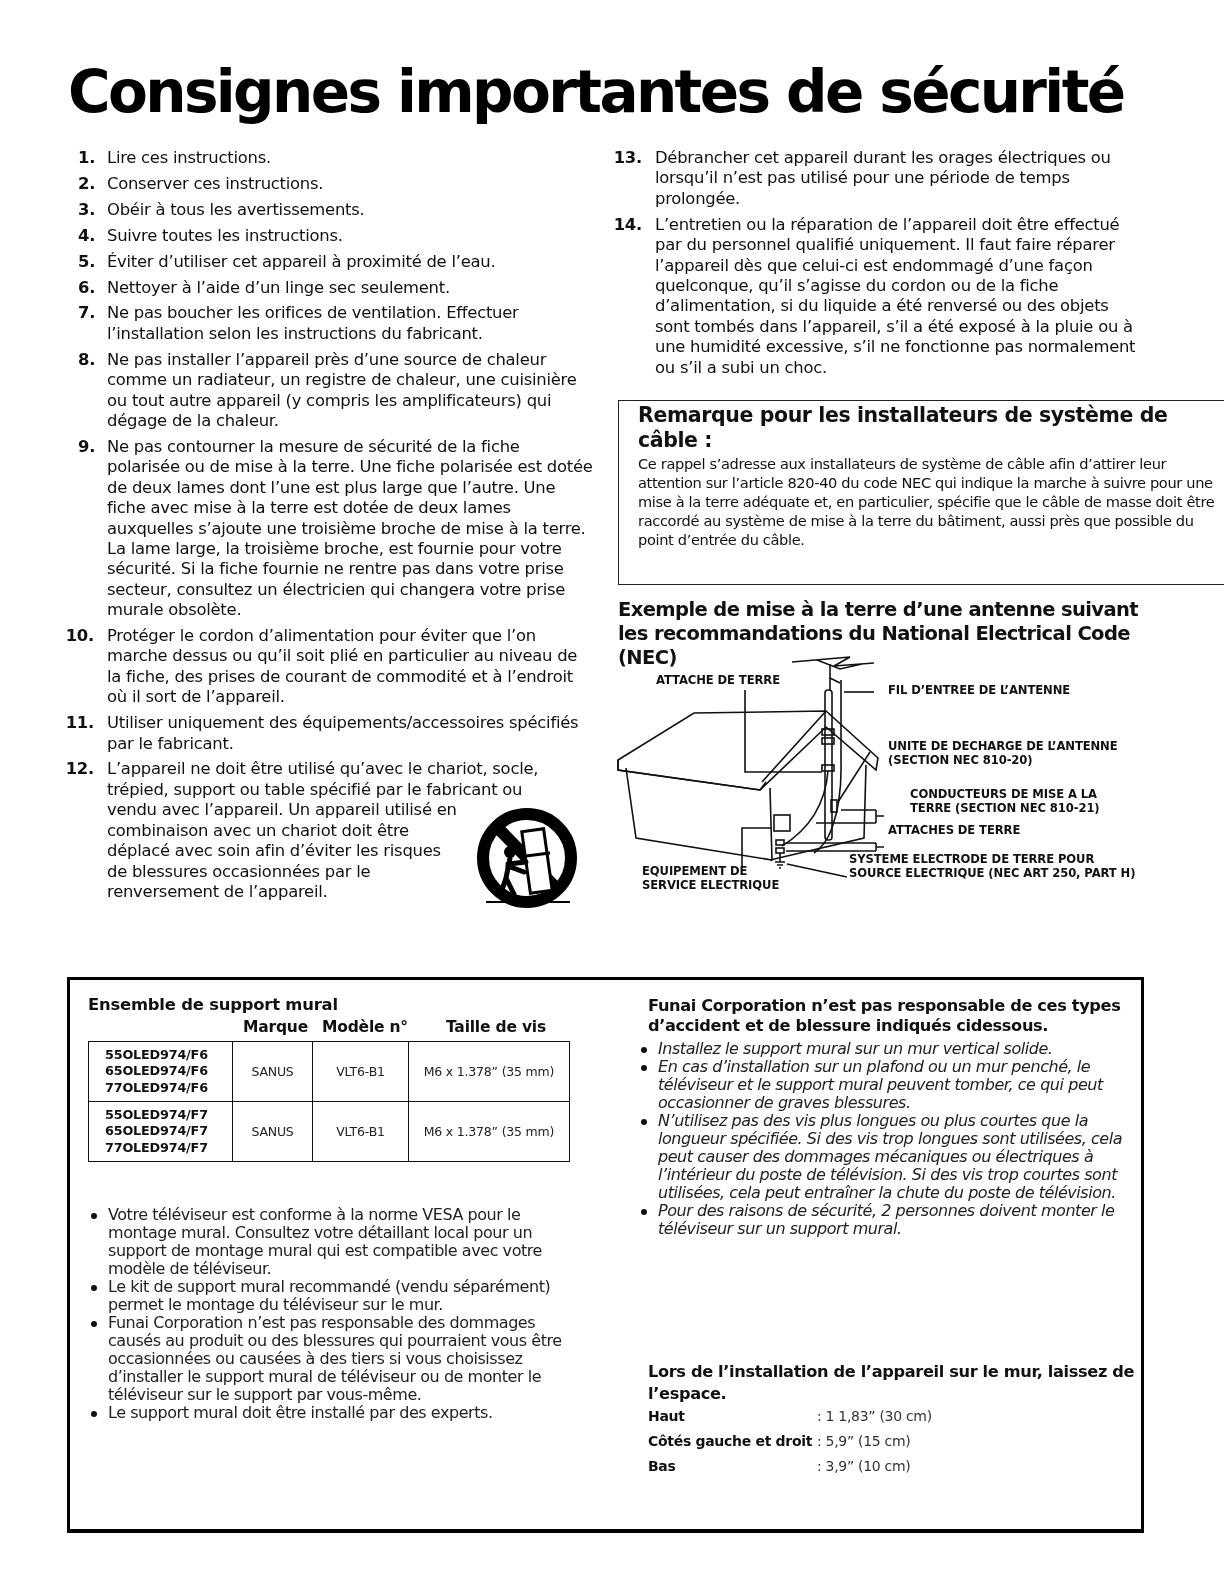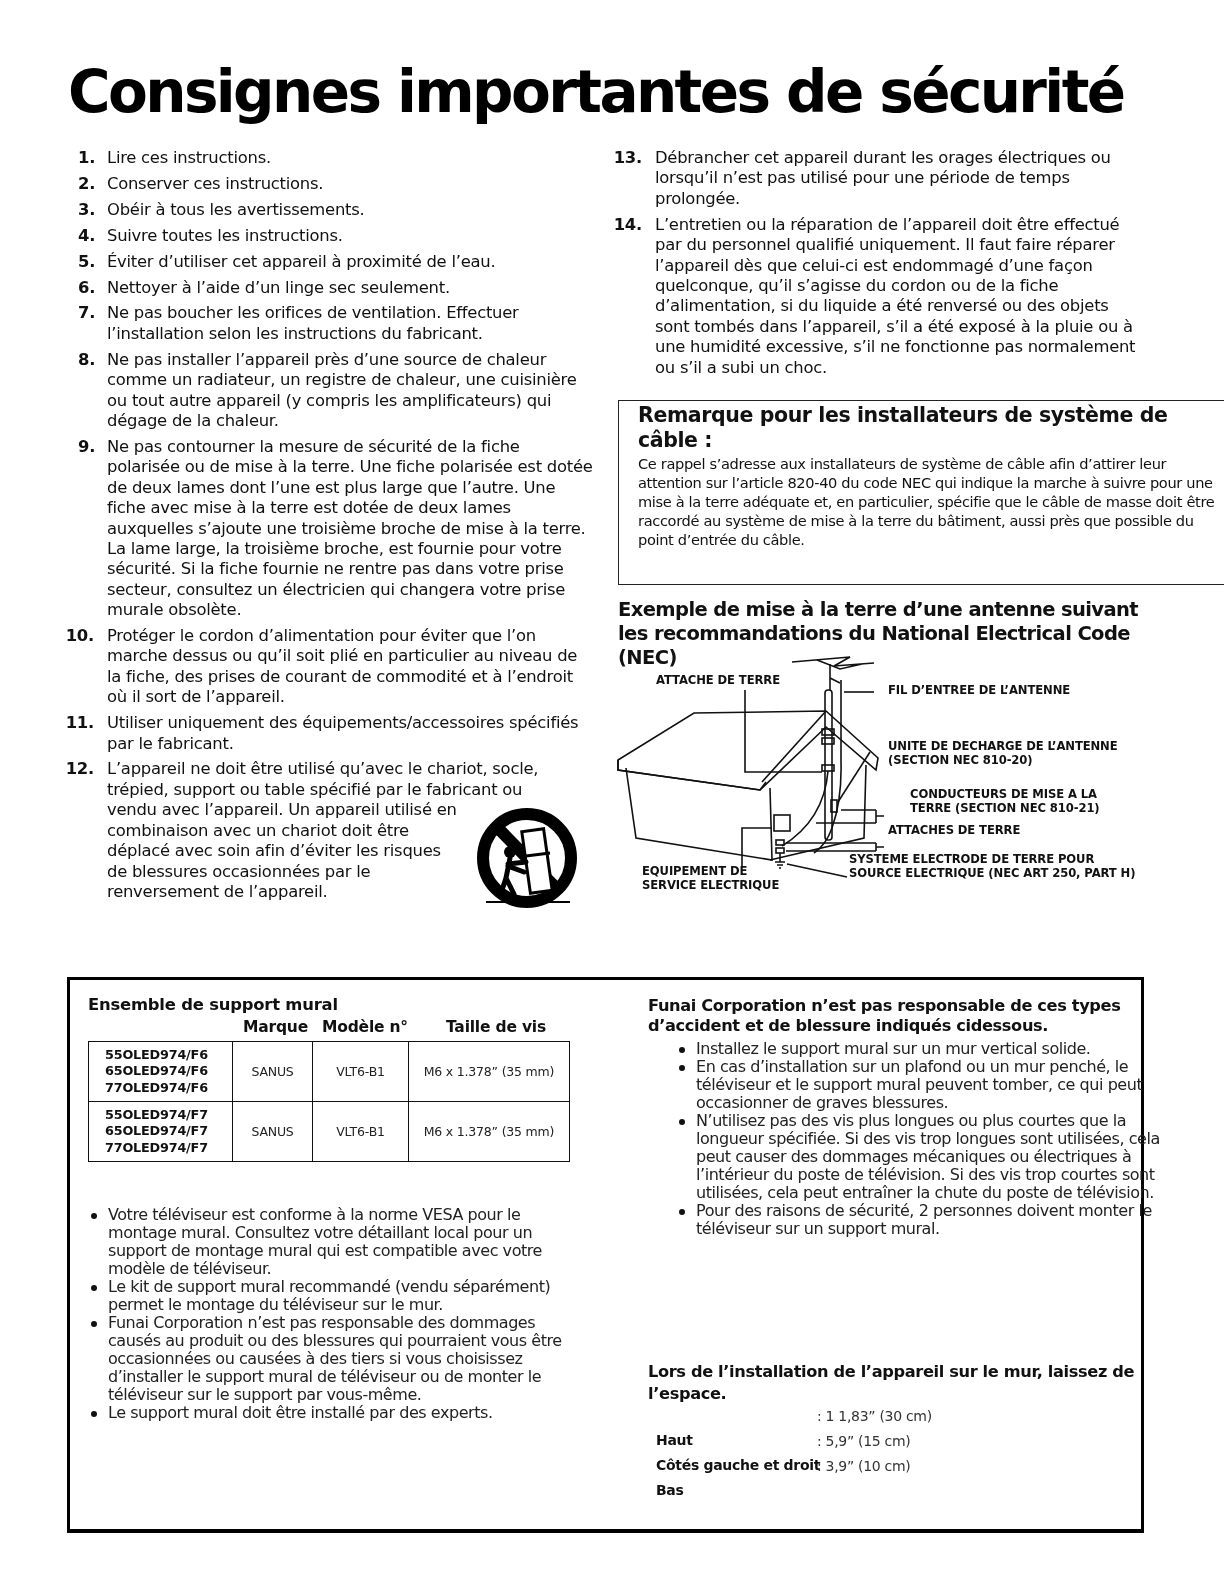--- a/index.html
+++ b/index.html
@@ -67,26 +67,26 @@
 
   ul.bullets { list-style: none; }
   ul.bullets li {
     position: relative; padding-left: 20px;
     font-size: 16px; line-height: 18px; color: #222; letter-spacing: -0.45px;
   }
   ul.bullets li::before {
     content: ""; position: absolute; left: 3px; top: 7px; width: 6px; height: 6px; border-radius: 50%; background: #111;
   }
   .bullets-left { position: absolute; left: 88px; top: 1206px; width: 490px; }
-  .bullets-right { position: absolute; left: 676px; top: 1040px; width: 490px; }
+  .bullets-right { position: absolute; left: 638px; top: 1040px; width: 490px; font-style: italic; }
 
   .funai-title { position: absolute; left: 648px; top: 996px; width: 500px; font-size: 16.2px; font-weight: bold; line-height: 20px; letter-spacing: -0.35px; color: #111; }
   .space-title { position: absolute; left: 648px; top: 1361px; width: 500px; font-size: 16.2px; font-weight: bold; line-height: 22px; letter-spacing: -0.35px; color: #111; }
   .space-row { position: absolute; left: 648px; font-size: 14px; color: #111; }
-  .space-row .k { position: absolute; left: 8px; font-weight: bold; white-space: nowrap; letter-spacing: -0.3px; margin-top: 24px; }
+  .space-row .k { position: absolute; left: 0; font-weight: bold; white-space: nowrap; letter-spacing: -0.3px; }
   .space-row .v { position: absolute; left: 169px; white-space: nowrap; color: #333; letter-spacing: -0.3px; }
 </style>
 </head>
 <body>
 
 <h1 class="page-title">Consignes importantes de sécurité</h1>
 
 <div class="col col-left">
   <ol class="rules">
     <li><span class="num single">1.</span><span>Lire ces instructions.</span></li>

